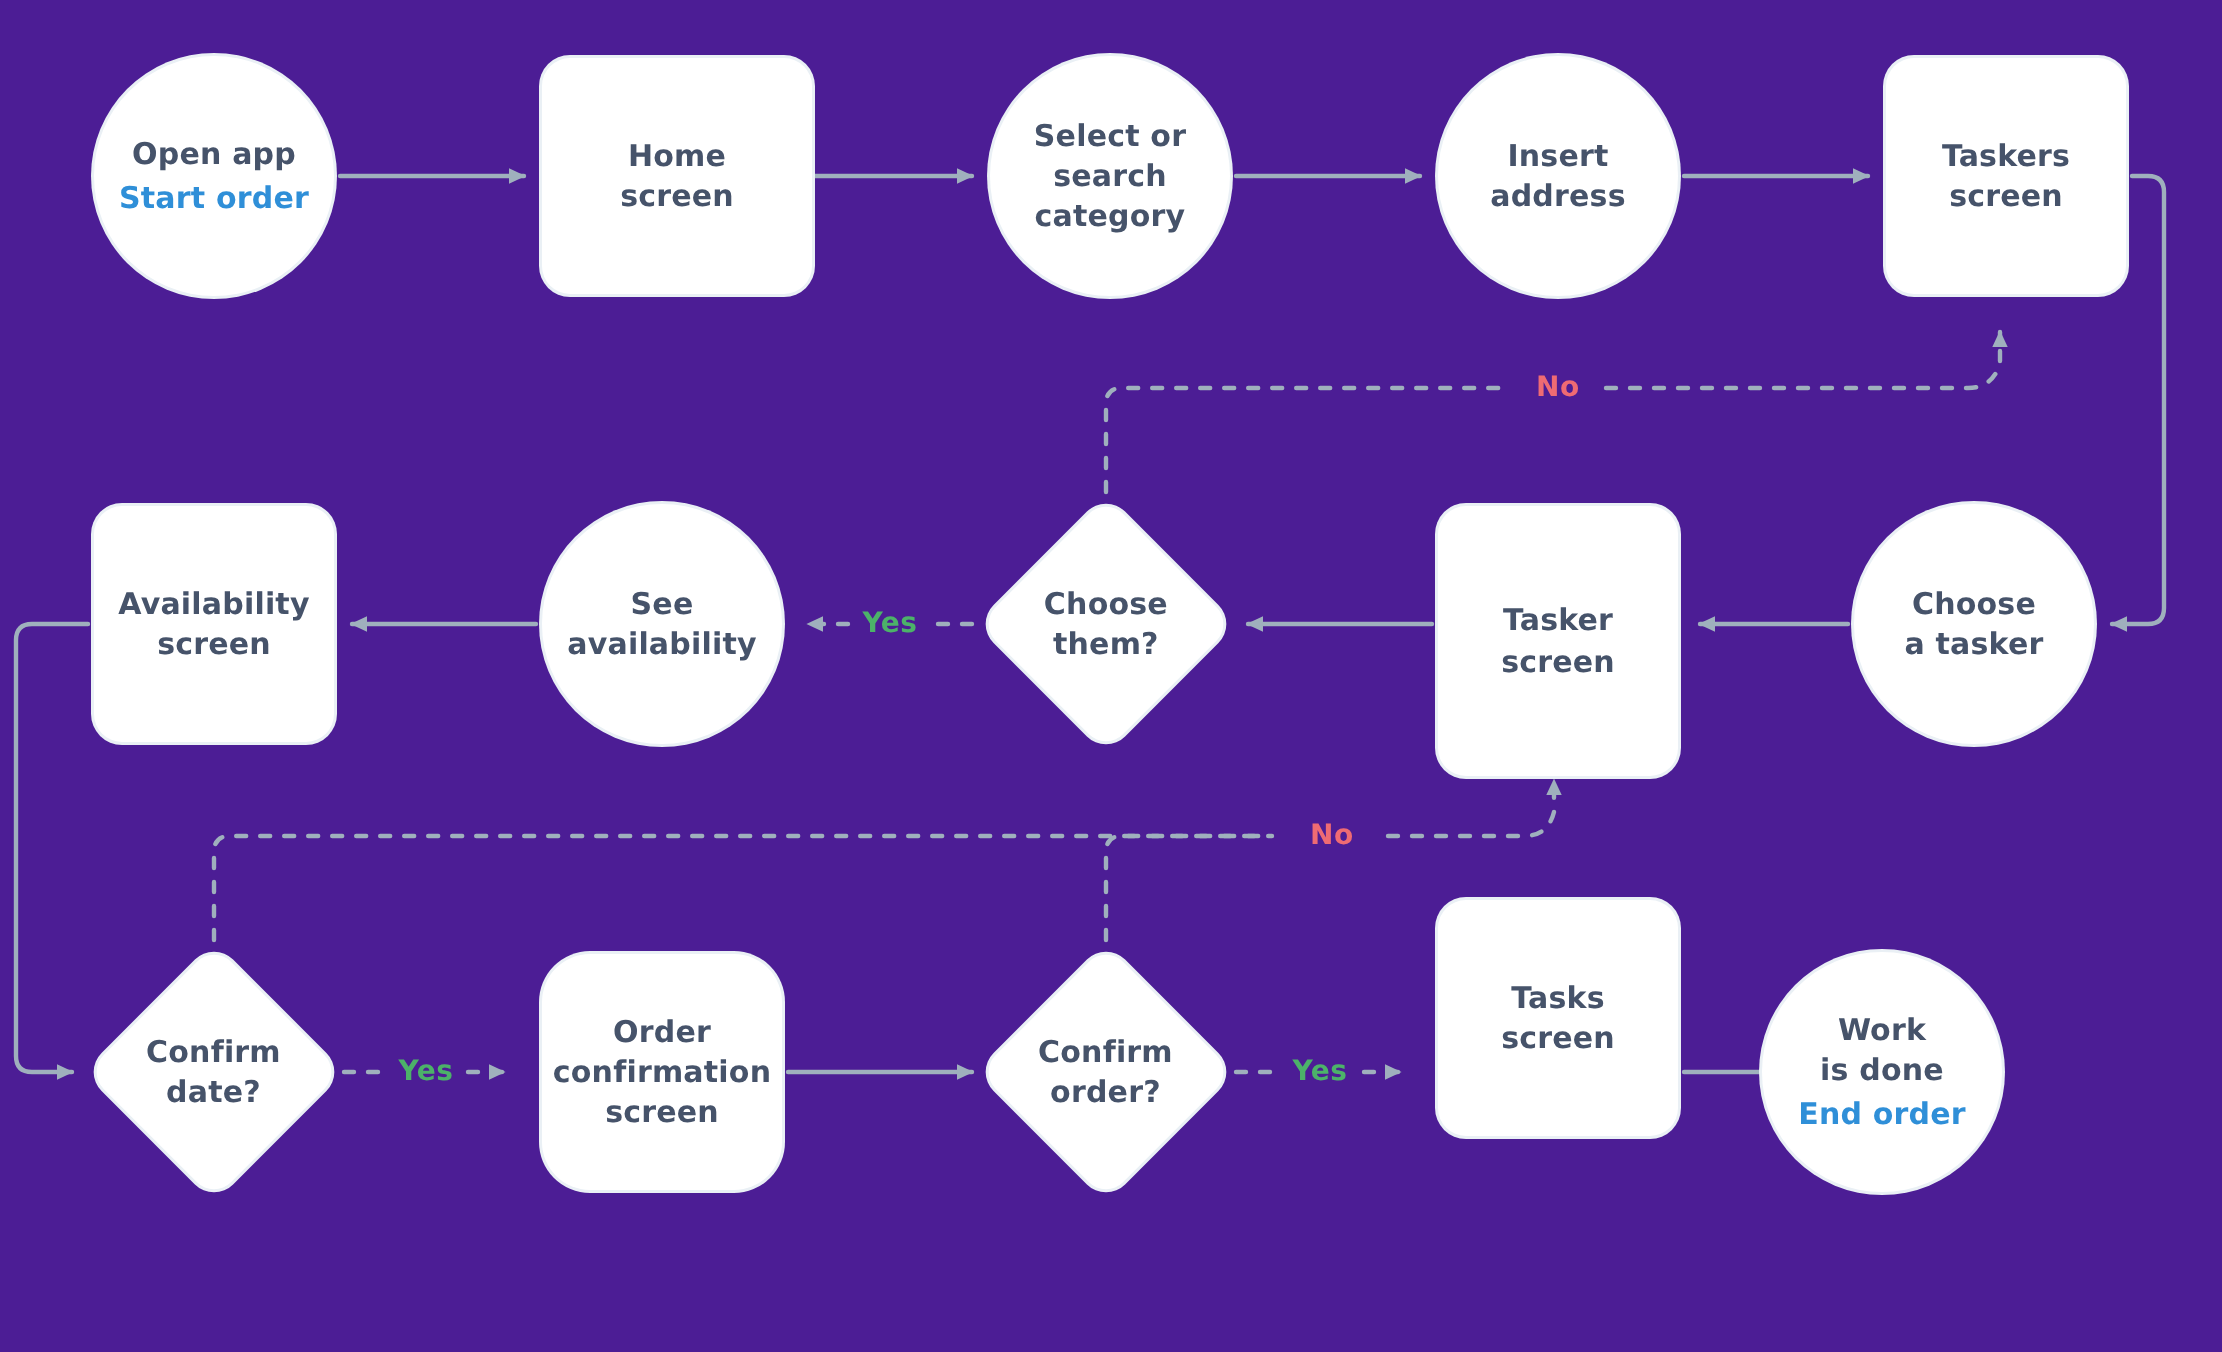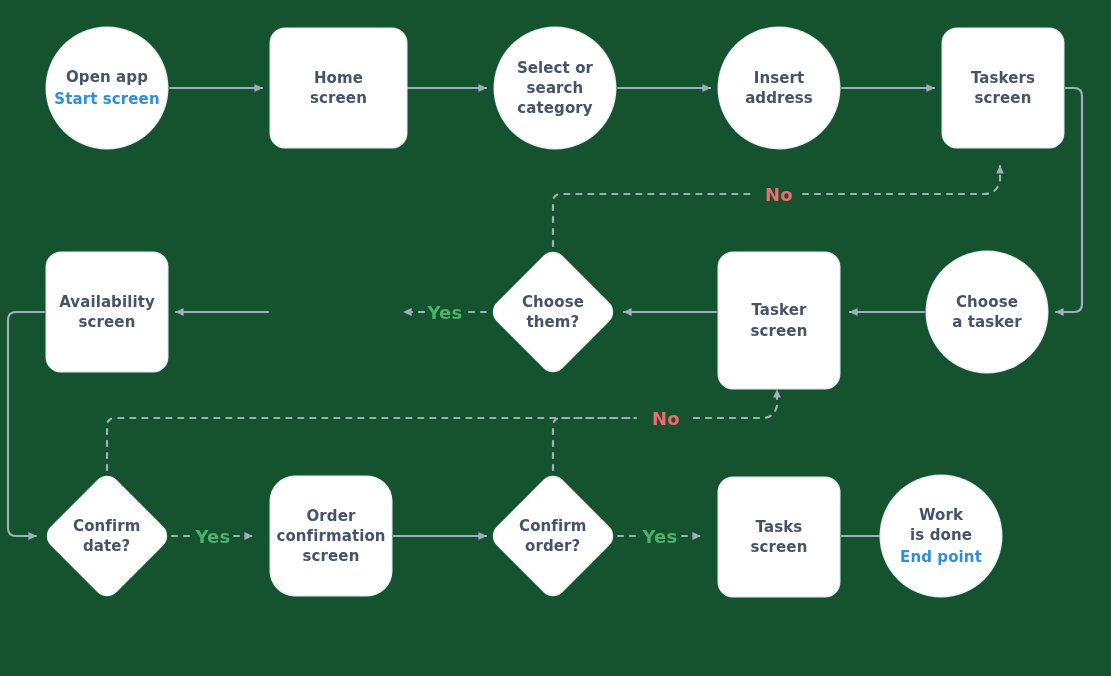--- a/index.html
+++ b/index.html
@@ -1,28 +1,28 @@
 <!DOCTYPE html>
 <html><head>
 <meta charset="utf-8">
 <style>
   html,body{margin:0;padding:0;background:#000;}
   body{width:1111px;height:676px;overflow:hidden;font-family:"DejaVu Sans","Liberation Sans",sans-serif;}
-  #stage{position:relative;width:1111px;height:676px;background:#14532d;}
+  #stage{position:relative;width:1111px;height:676px;background:#4c1d95;}
   svg#edges{position:absolute;left:0;top:0;width:1111px;height:676px;}
   .node{position:absolute;background:#ffffff;display:flex;align-items:center;justify-content:center;
         box-sizing:border-box;box-shadow:0 0 0 1.5px #eaf0f5;}
   .node.rect{border-radius:14px;}
   .node.circle{border-radius:50%;}
   .node.diamond{transform:rotate(45deg);border-radius:12px;}
   .node.diamond .lbl{transform:rotate(-45deg);}
   .lbl{display:block;text-align:center;line-height:1.34;font-size:15px;font-weight:700;color:#46536a;
        letter-spacing:.1px;padding:0 6px;}
   .lbl .sub{display:block;color:#2f8fd8;font-weight:700;margin-top:2px;}
-  .edgelabel{position:absolute;font-size:18px;font-weight:700;letter-spacing:.3px;
+  .edgelabel{position:absolute;font-size:14px;font-weight:700;letter-spacing:.3px;
              transform:translate(-50%,-50%);white-space:nowrap;}
   .edgelabel.yes{color:#4cb269;}
   .edgelabel.no{color:#ef6b73;}
 </style>
 </head>
 <body>
 
 <div id="stage">
 
   <svg id="edges" viewBox="0 0 1111 676">
@@ -64,21 +64,21 @@
       <path d="M682,536 H700" marker-end="url(#ah)"></path>
 
       <path d="M107,470 V426 Q107,418 115,418 H636"></path>
 
       <path d="M553,470 V426 Q553,418 561,418 H636"></path>
       <path d="M694,418 H762 Q774,418 777,406 V390" marker-end="url(#ah)"></path>
     </g>
   </svg>
 
   <div class="node circle" style="left:47px;top:28px;width:120px;height:120px;">
-    <span class="lbl">Open app<span class="sub">Start screen</span></span>
+    <span class="lbl">Open app<span class="sub">Start order</span></span>
   </div>
   <div class="node rect" style="left:271px;top:29px;width:135px;height:118px;">
     <span class="lbl">Home<br>screen</span>
   </div>
   <div class="node circle" style="left:719px;top:28px;width:120px;height:120px;">
     <span class="lbl">Insert<br>address</span>
   </div>
   <div class="node circle" style="left:495px;top:28px;width:120px;height:120px;">
     <span class="lbl">Select or<br>search<br>category</span>
   </div>
@@ -88,38 +88,41 @@
 
   <div class="node circle" style="left:927px;top:252px;width:120px;height:120px;">
     <span class="lbl">Choose<br>a tasker</span>
   </div>
   <div class="node rect" style="left:719px;top:253px;width:120px;height:135px;">
     <span class="lbl">Tasker<br>screen</span>
   </div>
   <div class="node diamond" style="left:508px;top:267px;width:90px;height:90px;">
     <span class="lbl">Choose<br>them?</span>
   </div>
+  <div class="node circle" style="left:271px;top:252px;width:120px;height:120px;">
+    <span class="lbl">See<br>availability</span>
+  </div>
   <div class="node rect" style="left:47px;top:253px;width:120px;height:118px;">
     <span class="lbl">Availability<br>screen</span>
   </div>
 
   <div class="node diamond" style="left:62px;top:491px;width:90px;height:90px;">
     <span class="lbl">Confirm<br>date?</span>
   </div>
   <div class="node rect" style="left:271px;top:477px;width:120px;height:118px;border-radius:24px;">
     <span class="lbl">Order<br>confirmation<br>screen</span>
   </div>
   <div class="node diamond" style="left:508px;top:491px;width:90px;height:90px;">
     <span class="lbl">Confirm<br>order?</span>
   </div>
-  <div class="node rect" style="left:719px;top:478px;width:120px;height:118px;align-items:center;">
+  <div class="node rect" style="left:719px;top:450px;width:120px;height:118px;align-items:center;">
     <span class="lbl">Tasks<br>screen</span>
   </div>
   <div class="node circle" style="left:881px;top:476px;width:120px;height:120px;">
-    <span class="lbl">Work<br>is done<span class="sub">End point</span></span>
+    <span class="lbl">Work<br>is done<span class="sub">End order</span></span>
   </div>
 
   <span class="edgelabel no" style="left:779px;top:194px;">No</span>
   <span class="edgelabel yes" style="left:445px;top:312px;">Yes</span>
   <span class="edgelabel no" style="left:666px;top:418px;">No</span>
   <span class="edgelabel yes" style="left:213px;top:536px;">Yes</span>
   <span class="edgelabel yes" style="left:660px;top:536px;">Yes</span>
 
 </div>
 

